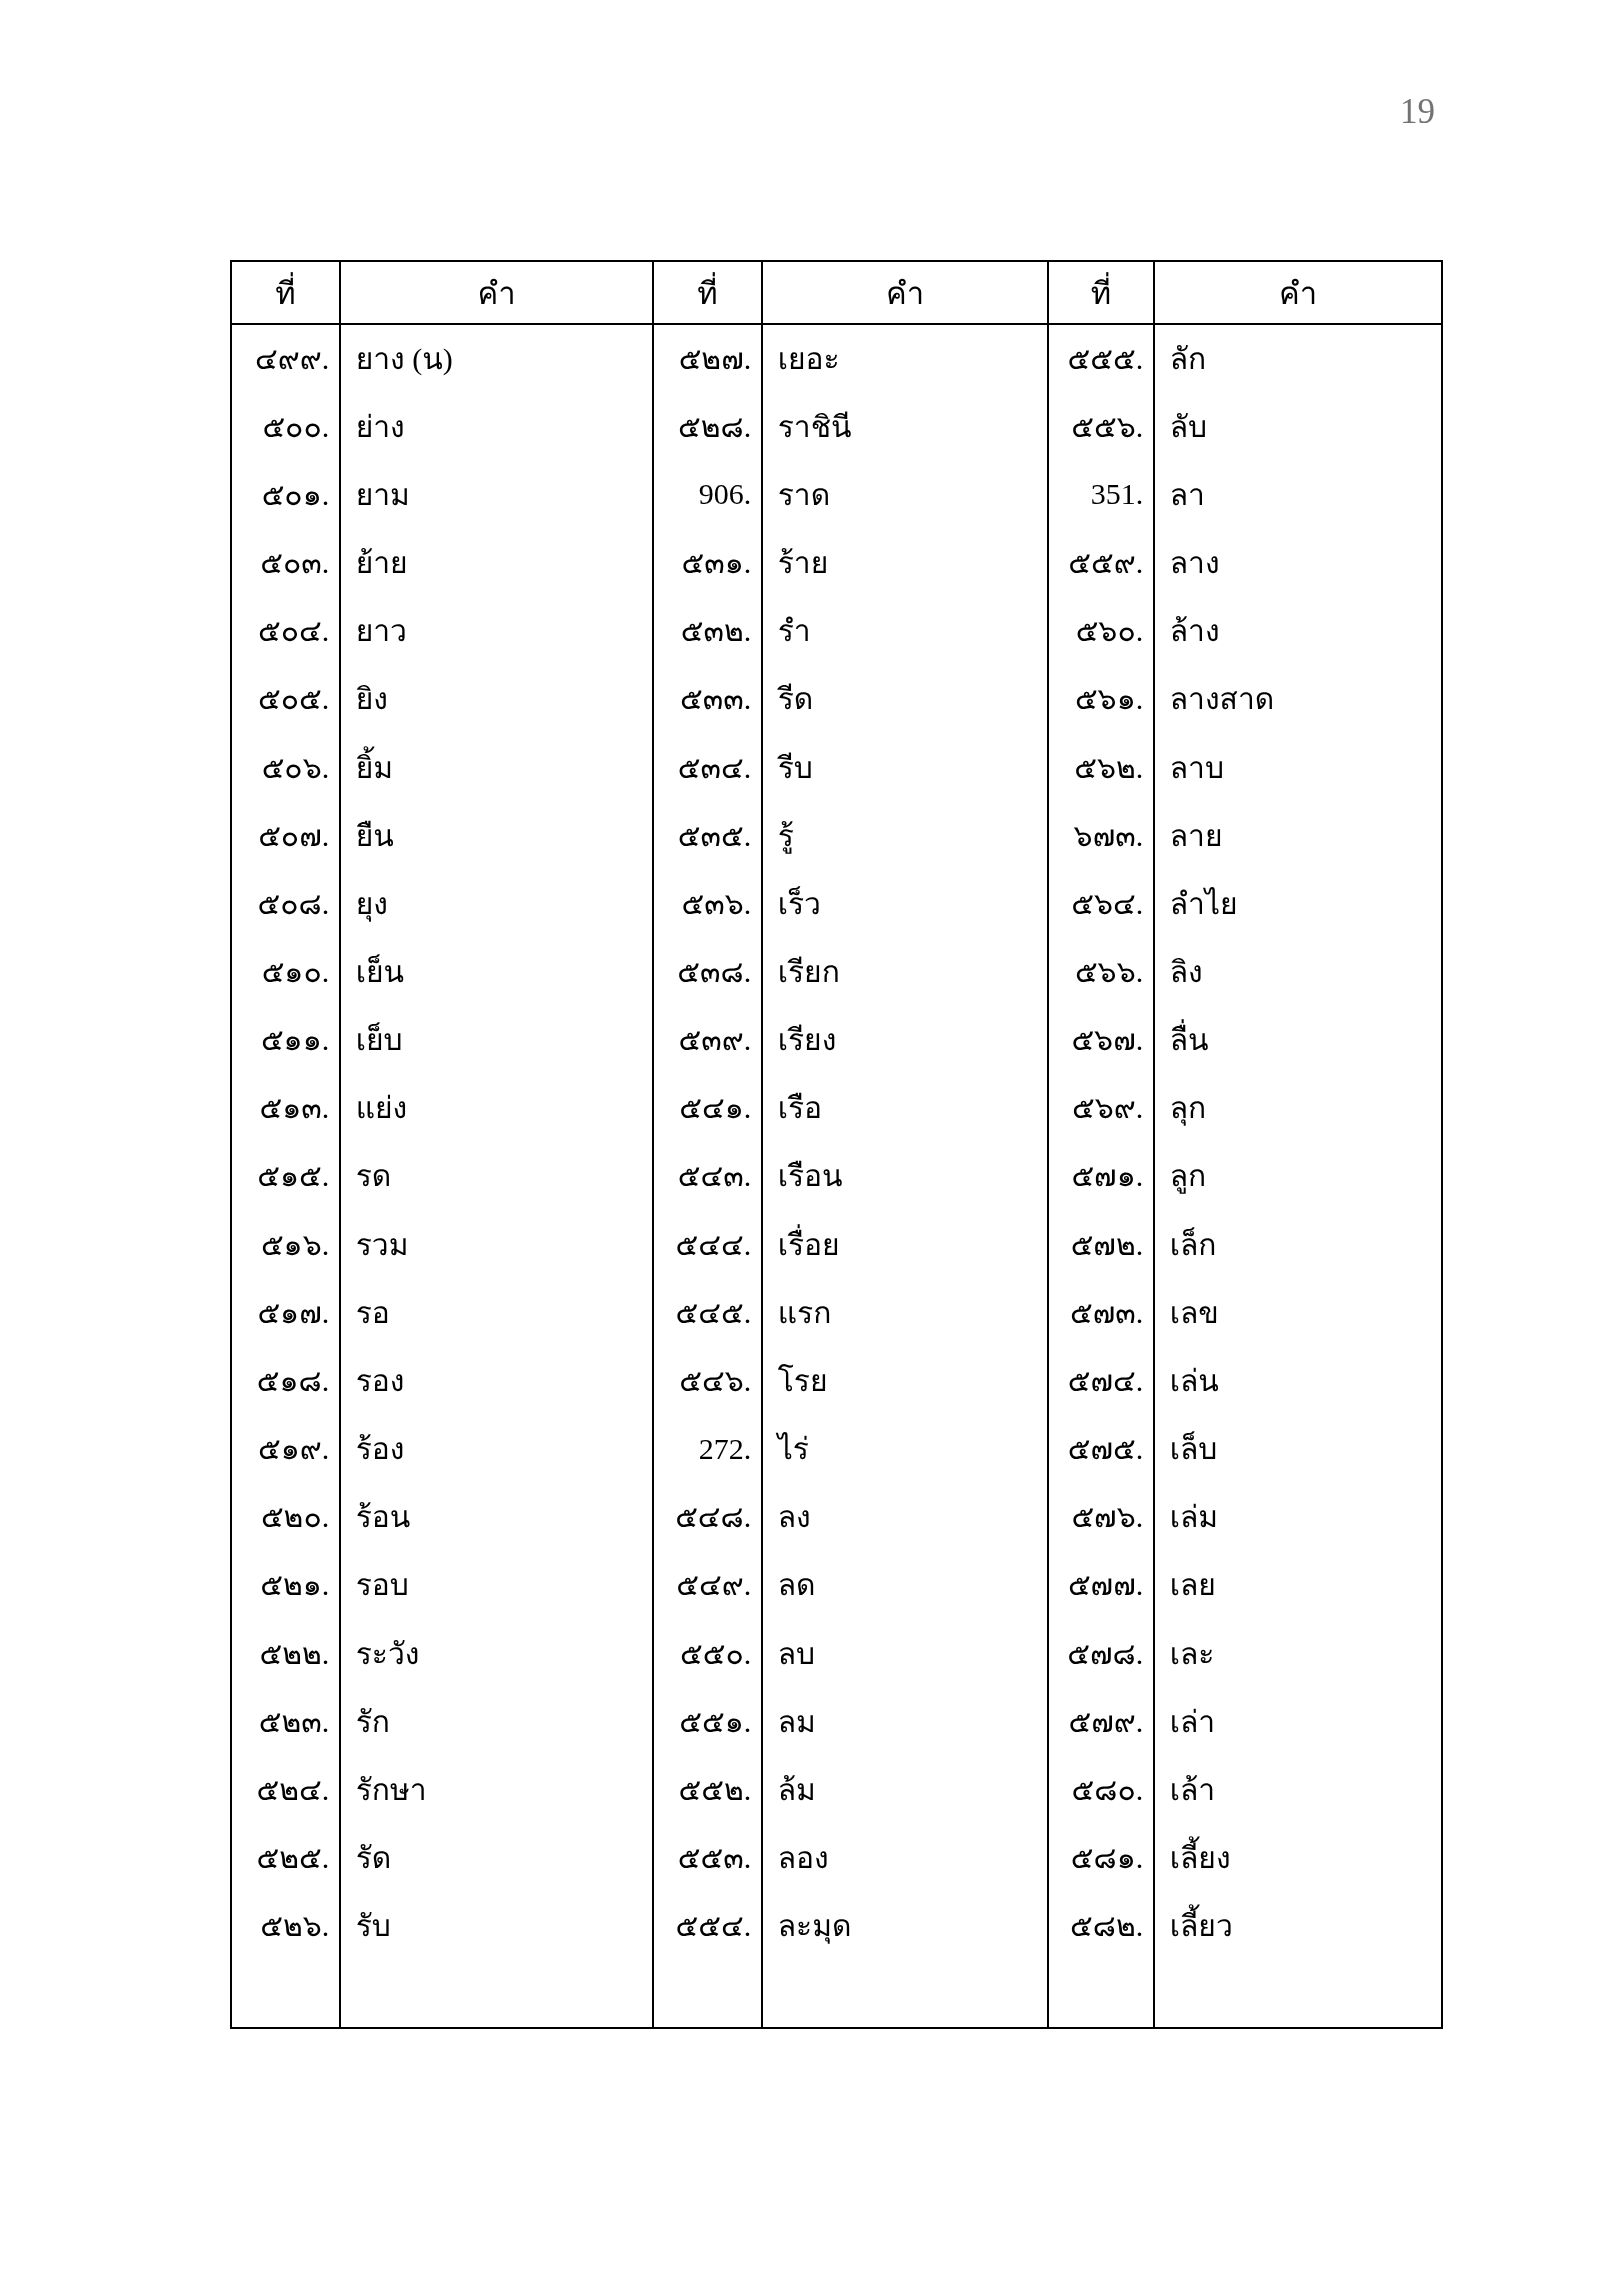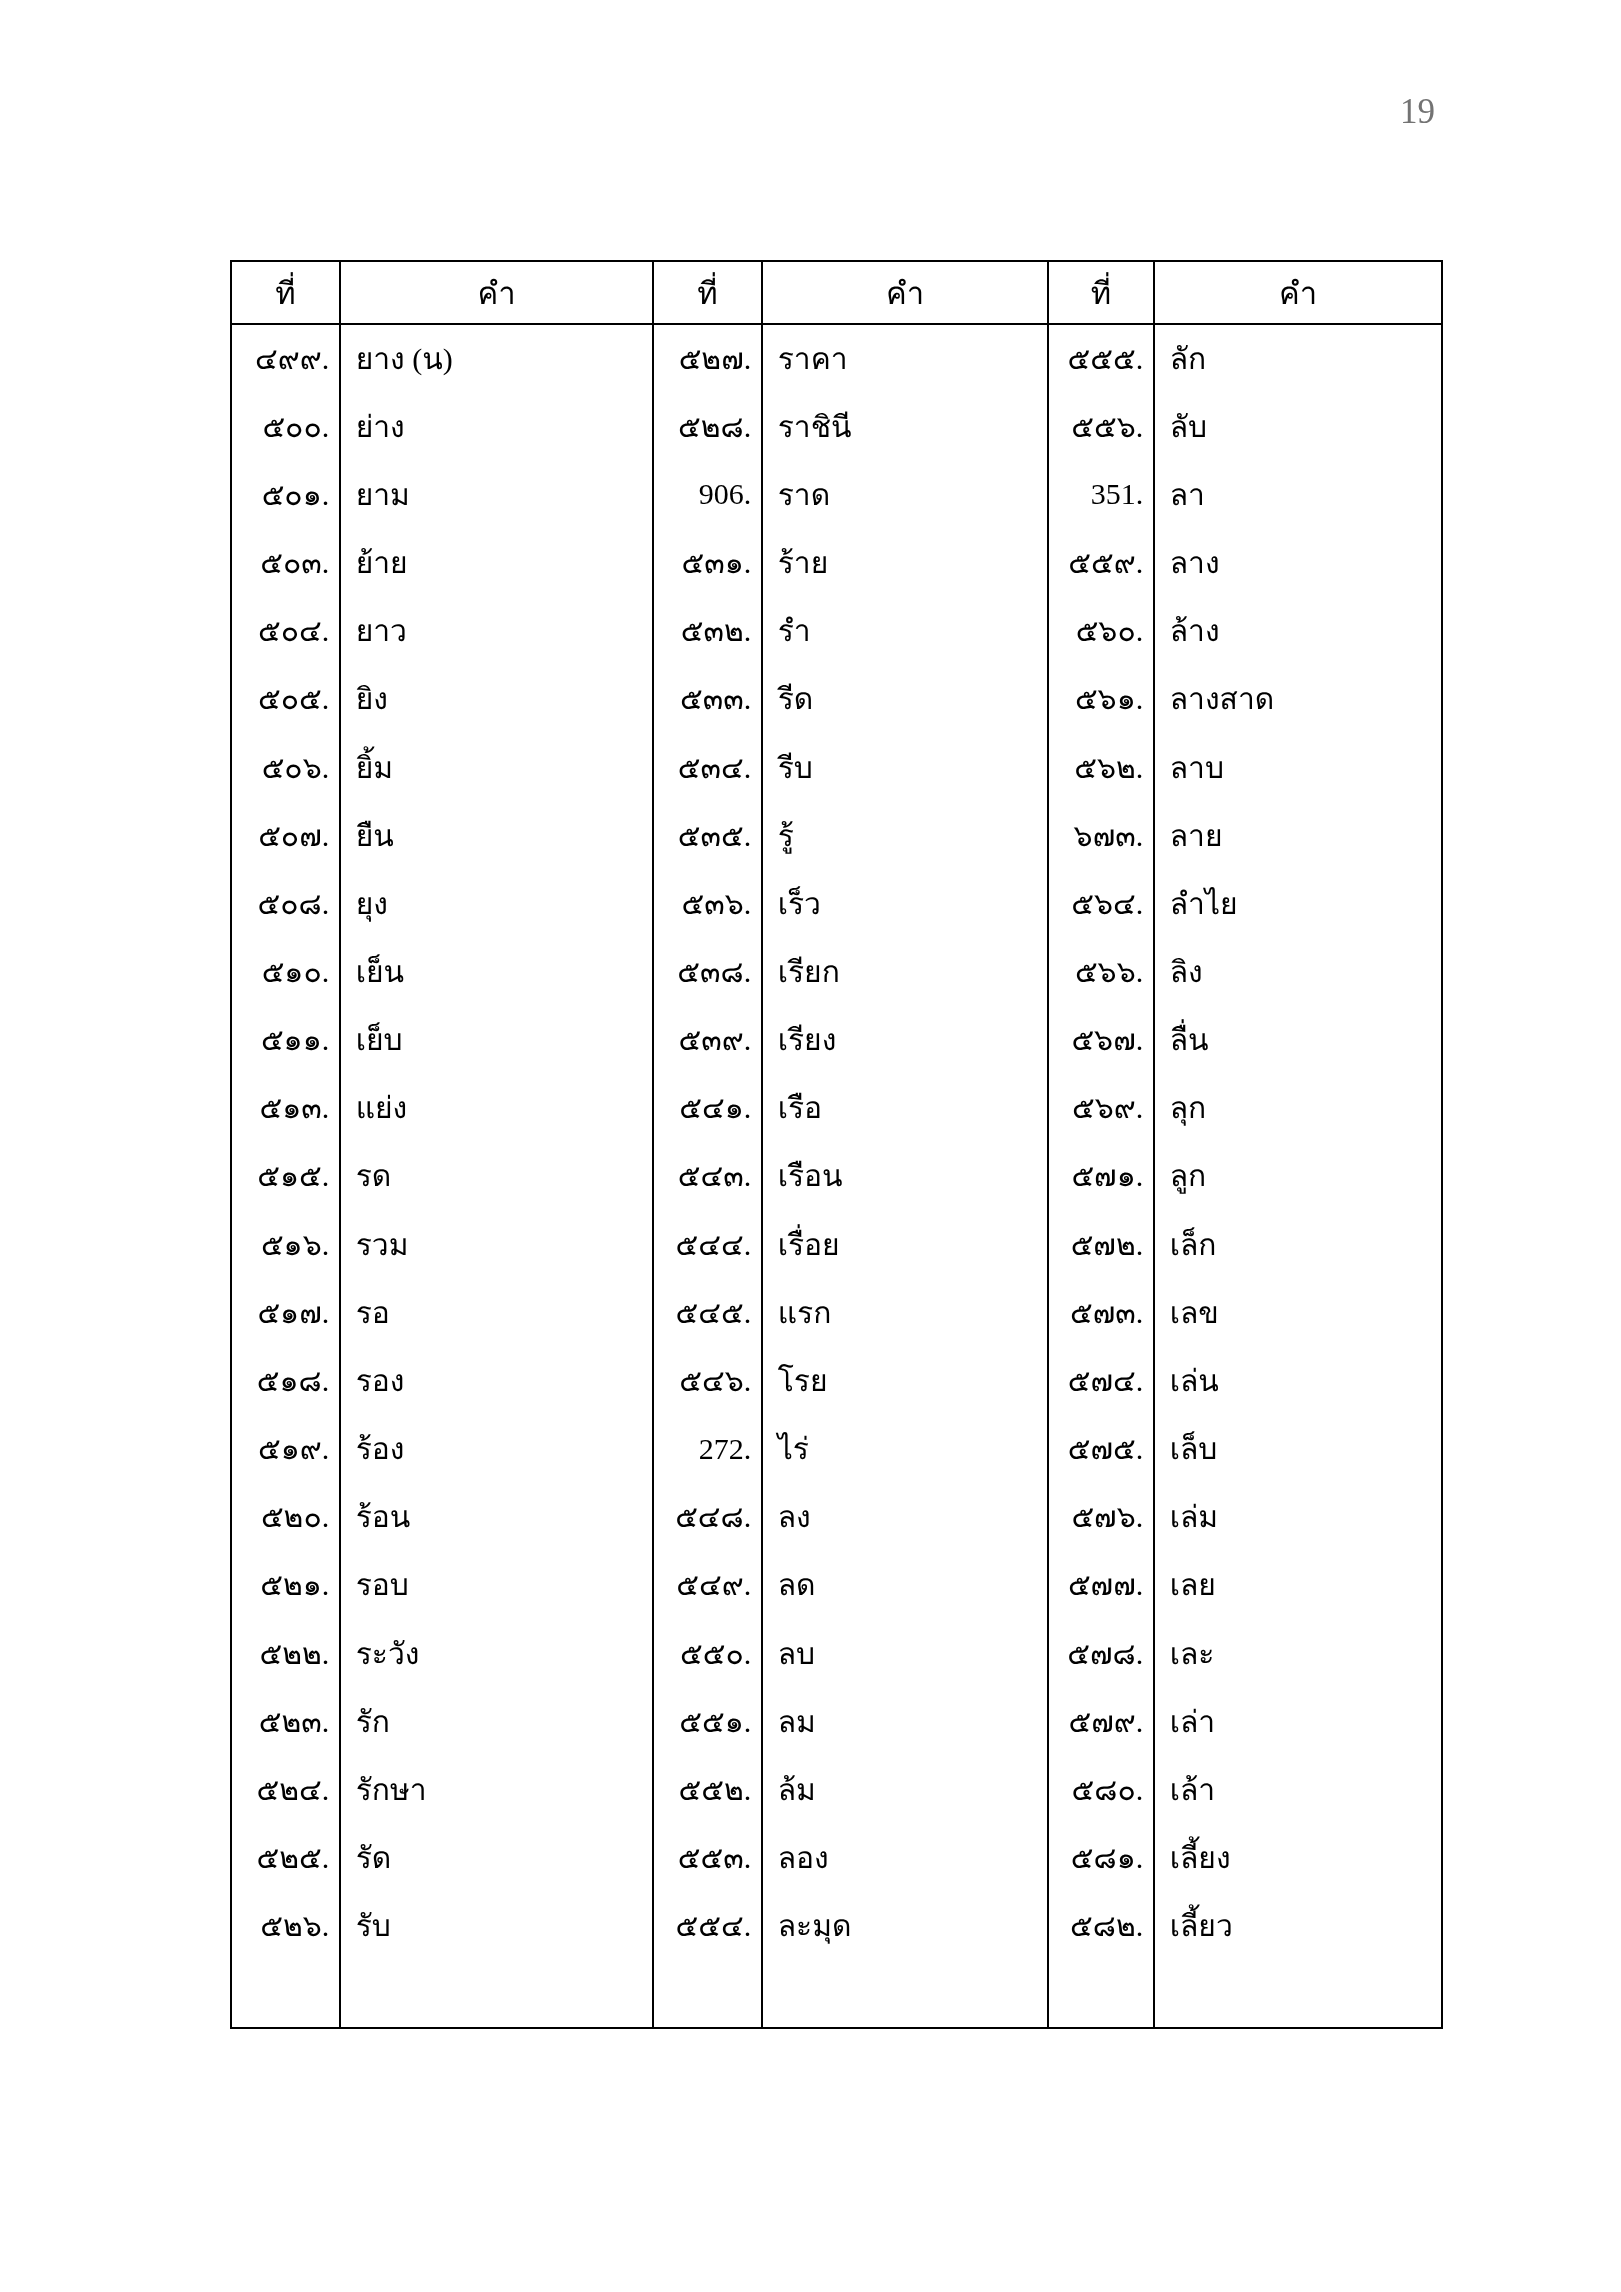--- a/index.html
+++ b/index.html
@@ -92,21 +92,21 @@
       <th>คำ</th>
       <th>ที่</th>
       <th>คำ</th>
     </tr>
   </thead>
   <tbody id="table-body">
       <tr>
         <td class="cell-no">๔๙๙.</td>
         <td class="cell-word">ยาง (น)</td>
         <td class="cell-no">๕๒๗.</td>
-        <td class="cell-word">ราคา</td>
+        <td class="cell-word">เยอะ</td>
         <td class="cell-no">๕๕๕.</td>
         <td class="cell-word">ลัก</td>
       </tr>
       <tr>
         <td class="cell-no">๕๐๐.</td>
         <td class="cell-word">ย่าง</td>
         <td class="cell-no">๕๒๘.</td>
         <td class="cell-word">ราชินี</td>
         <td class="cell-no">๕๕๖.</td>
         <td class="cell-word">ลับ</td>

